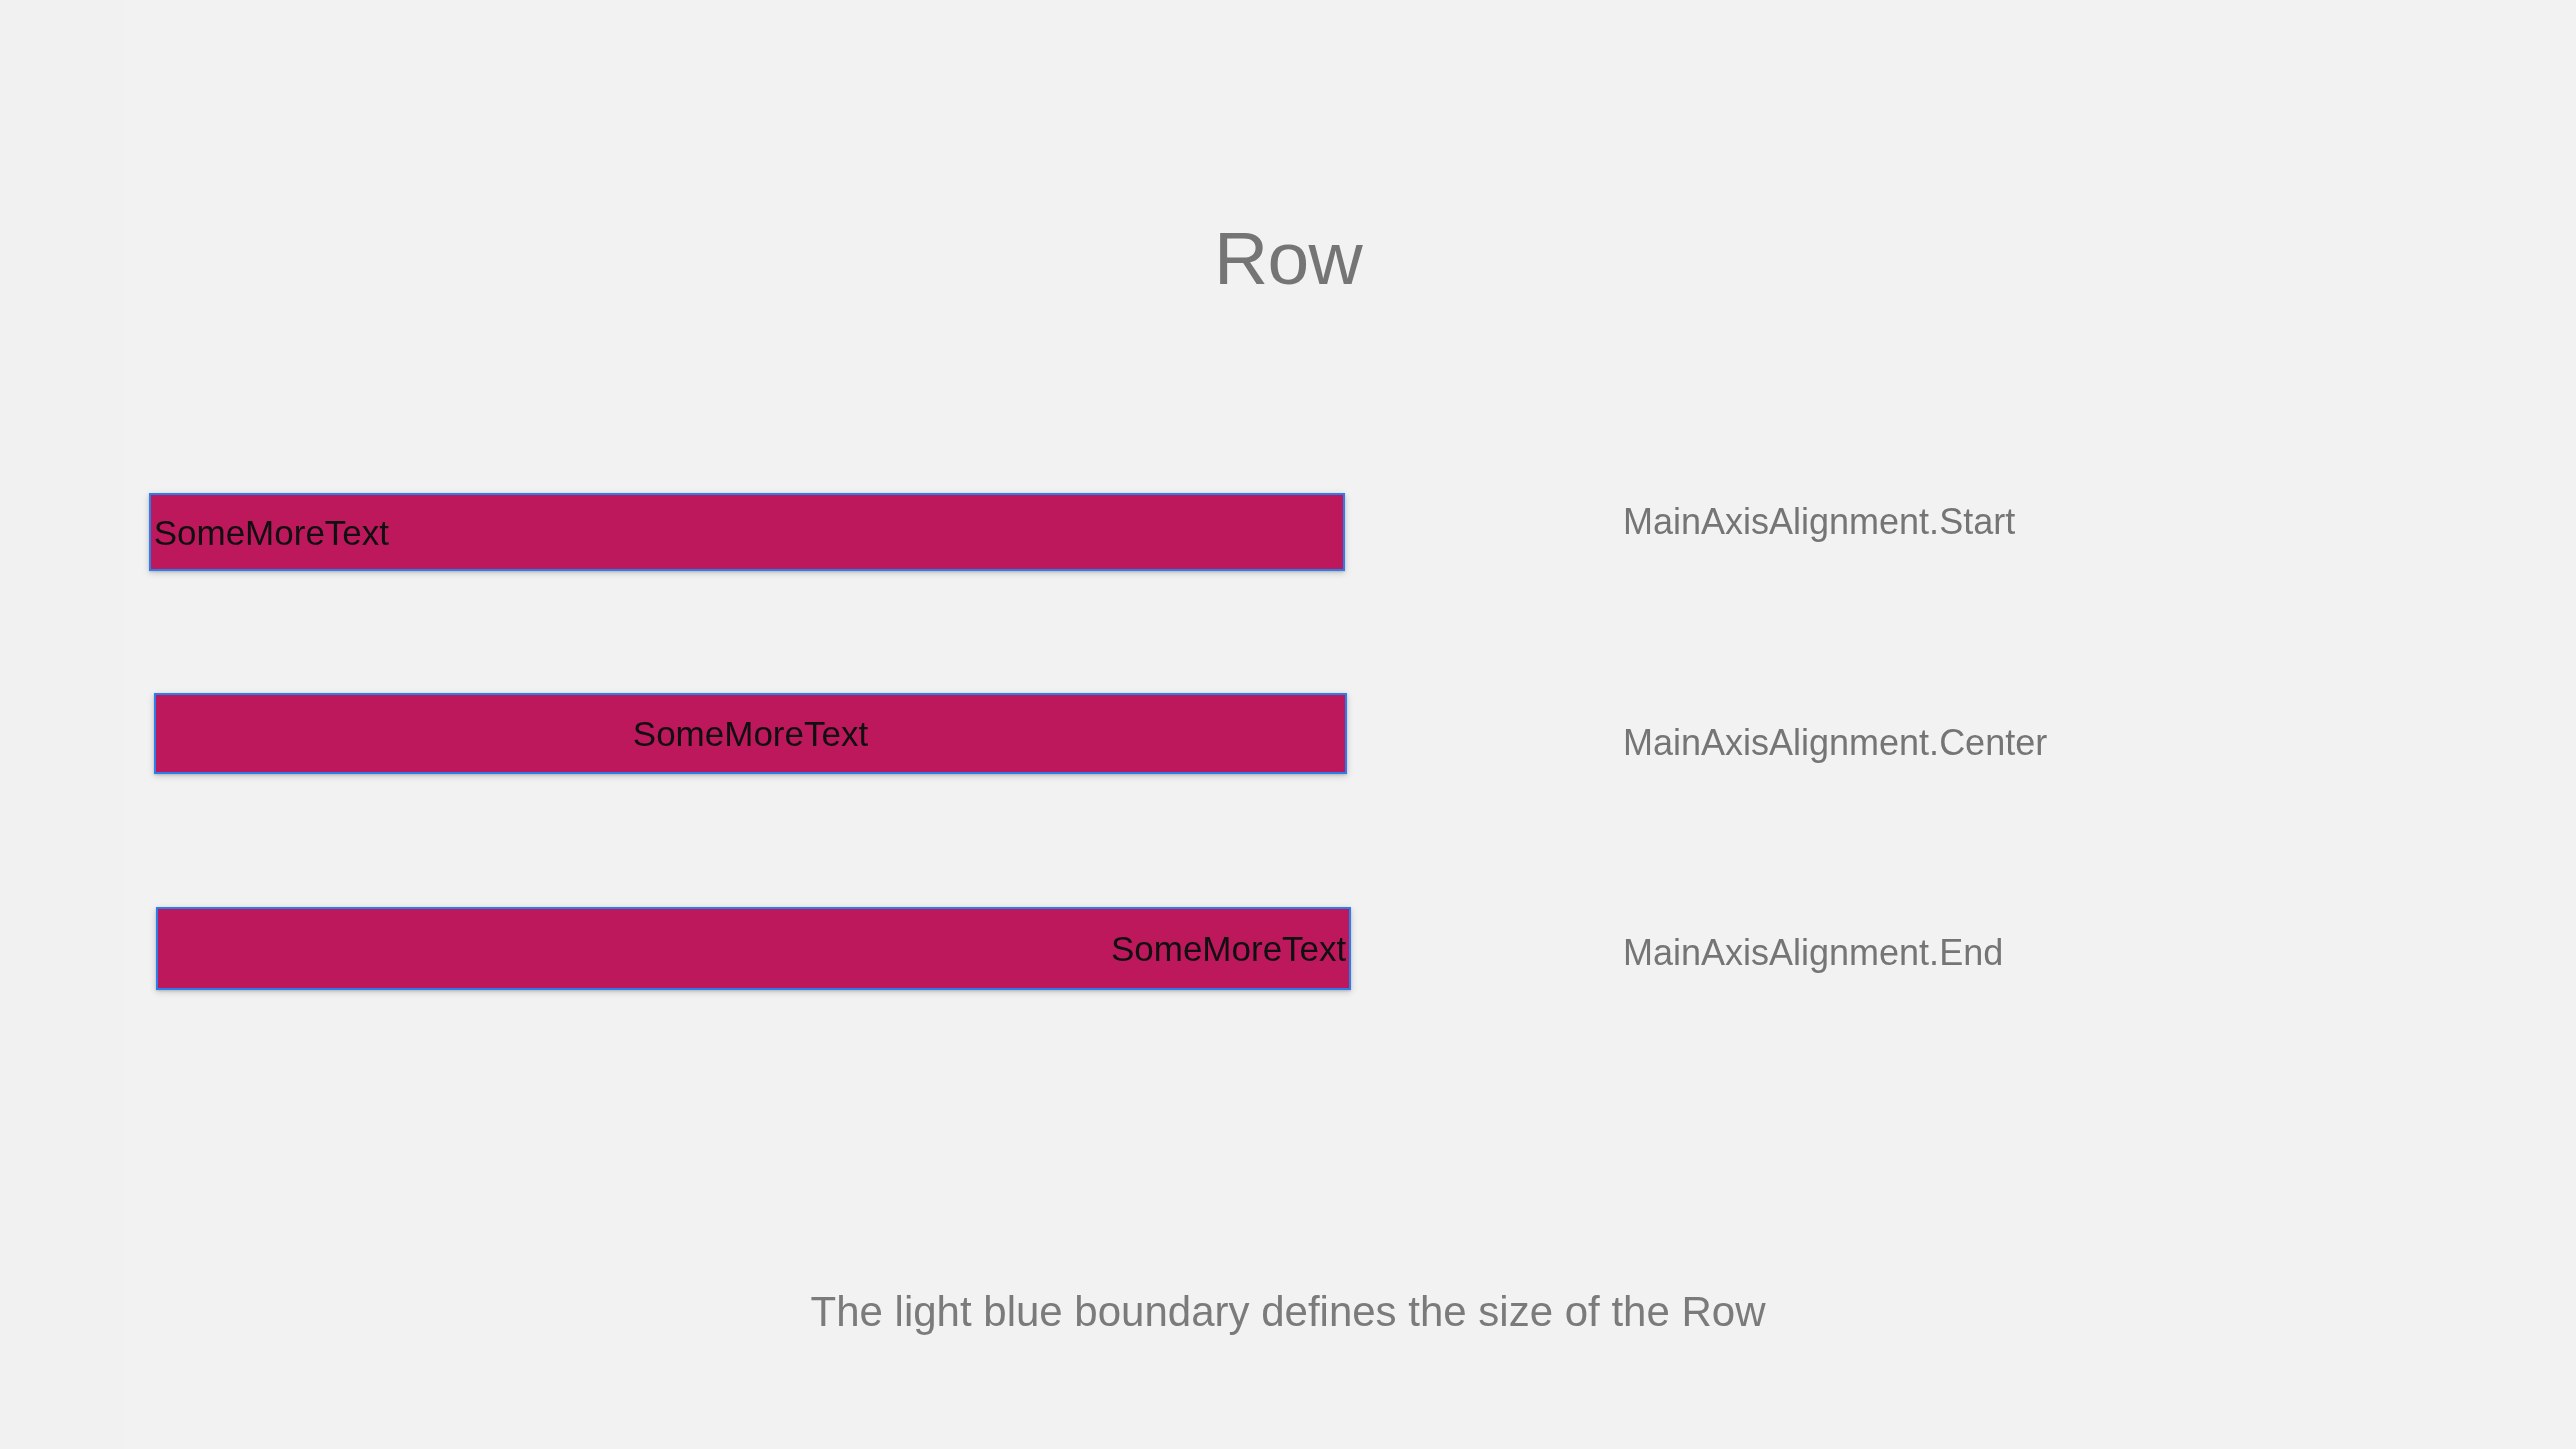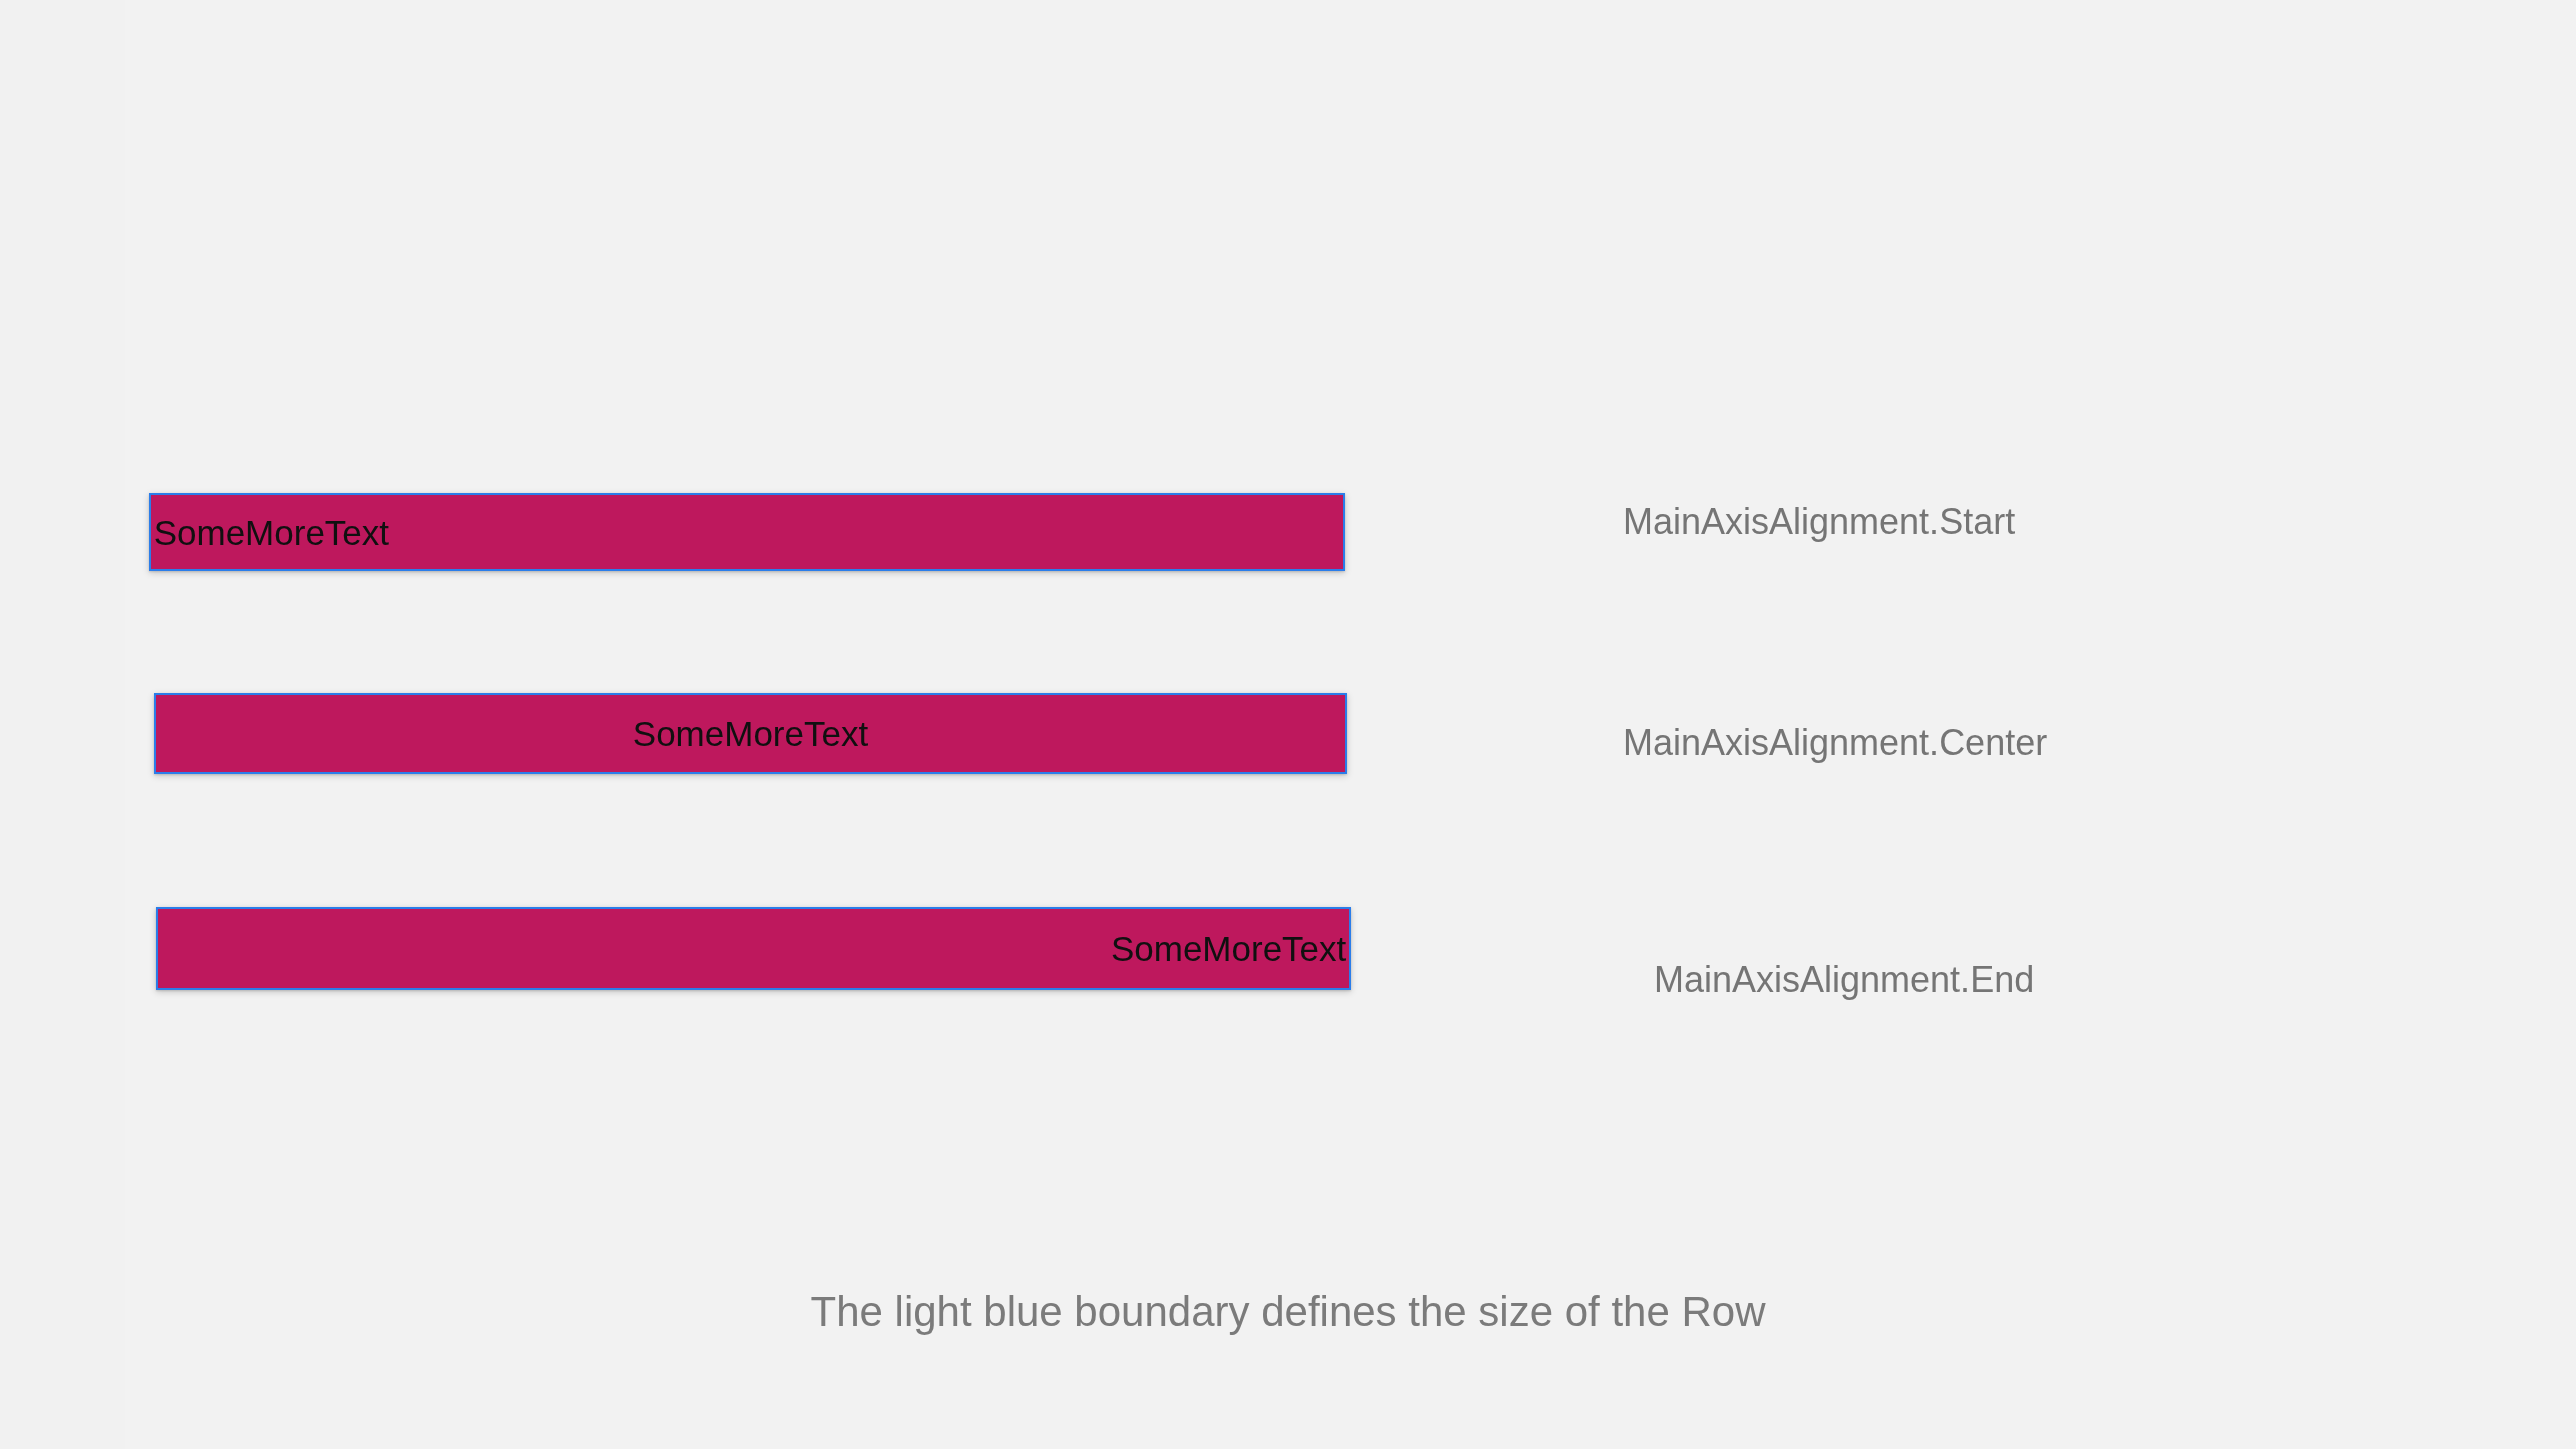--- a/index.html
+++ b/index.html
@@ -84,40 +84,41 @@
     position: absolute;
     left: 1623px;
     font-size: 36px;
     color: #757575;
     line-height: 1;
     white-space: nowrap;
   }
 
   #row-0 .row-label { top: 504px; }
   #row-1 .row-label { top: 719px; margin-top: 6px; }
-  #row-2 .row-label { top: 962px; margin-left: 31px; }
+  #row-2 .row-label { top: 935px; }
 
   .caption {
     position: absolute;
     left: 0;
     top: 1291px;
     width: 2576px;
     text-align: center;
     font-size: 42px;
     color: #7b7b7b;
     line-height: 1;
   }
 </style>
 </head>
 <body>
 
 <div class="content-band"></div>
 
 <div class="stage">
 
+  <div class="page-title">Row</div>
 
   <div class="demo-row" id="row-0">
     <div class="row-box align-start">
       <span class="box-text">SomeMoreText</span>
     </div>
     <div class="row-label">MainAxisAlignment.Start</div>
   </div>
 
   <div class="demo-row" id="row-1">
     <div class="row-box align-center">

